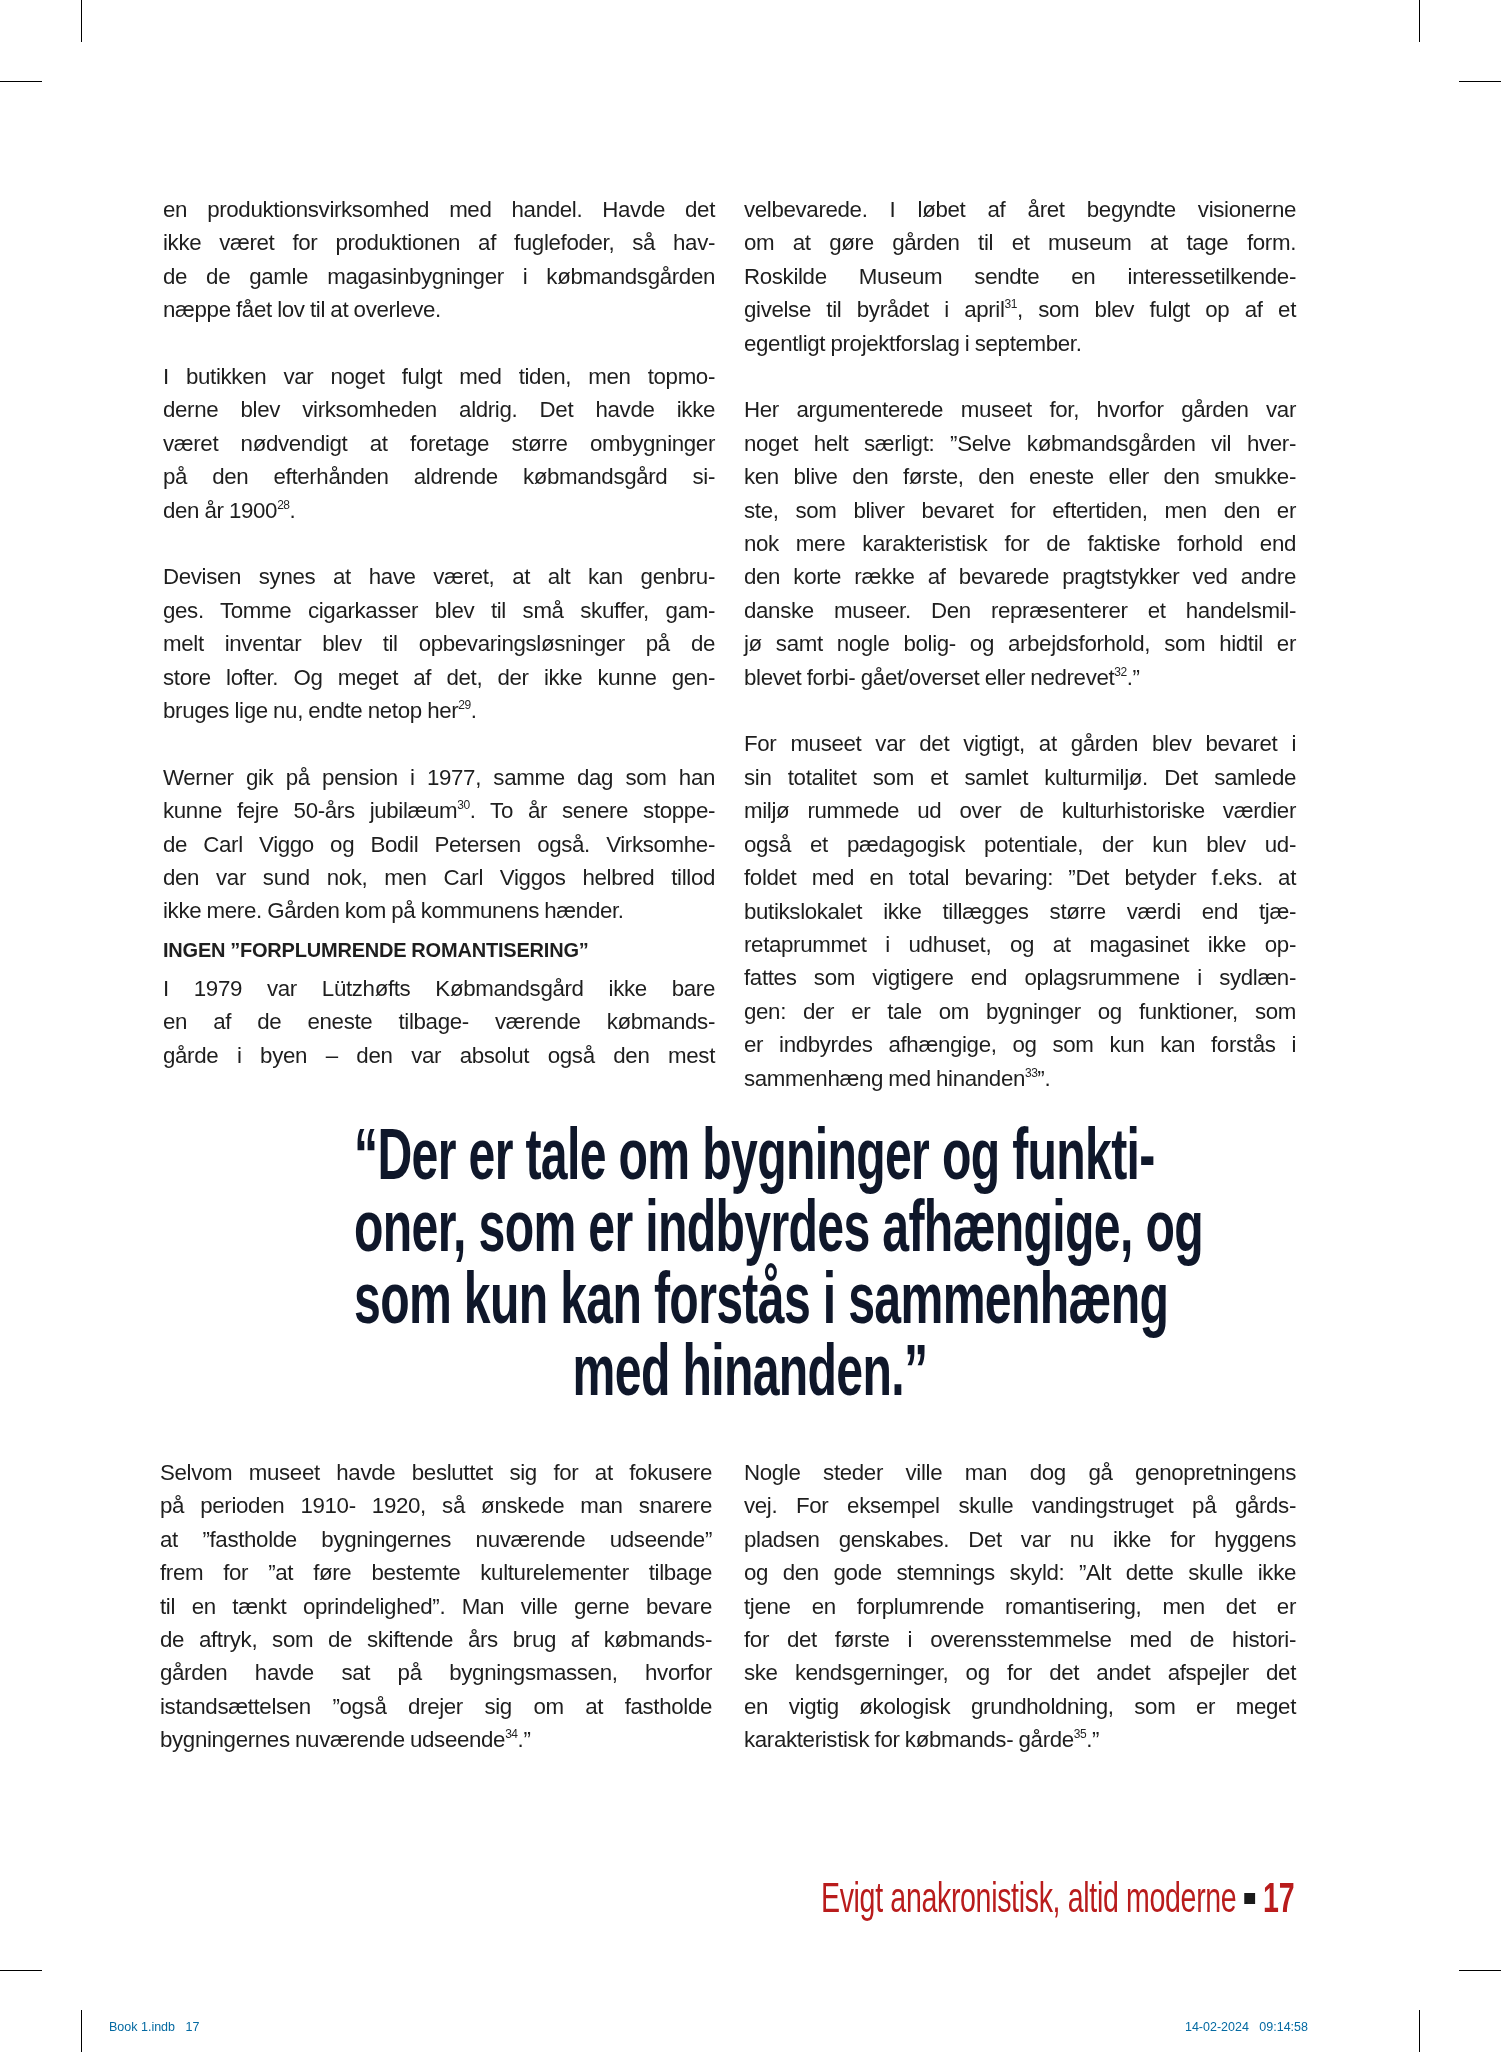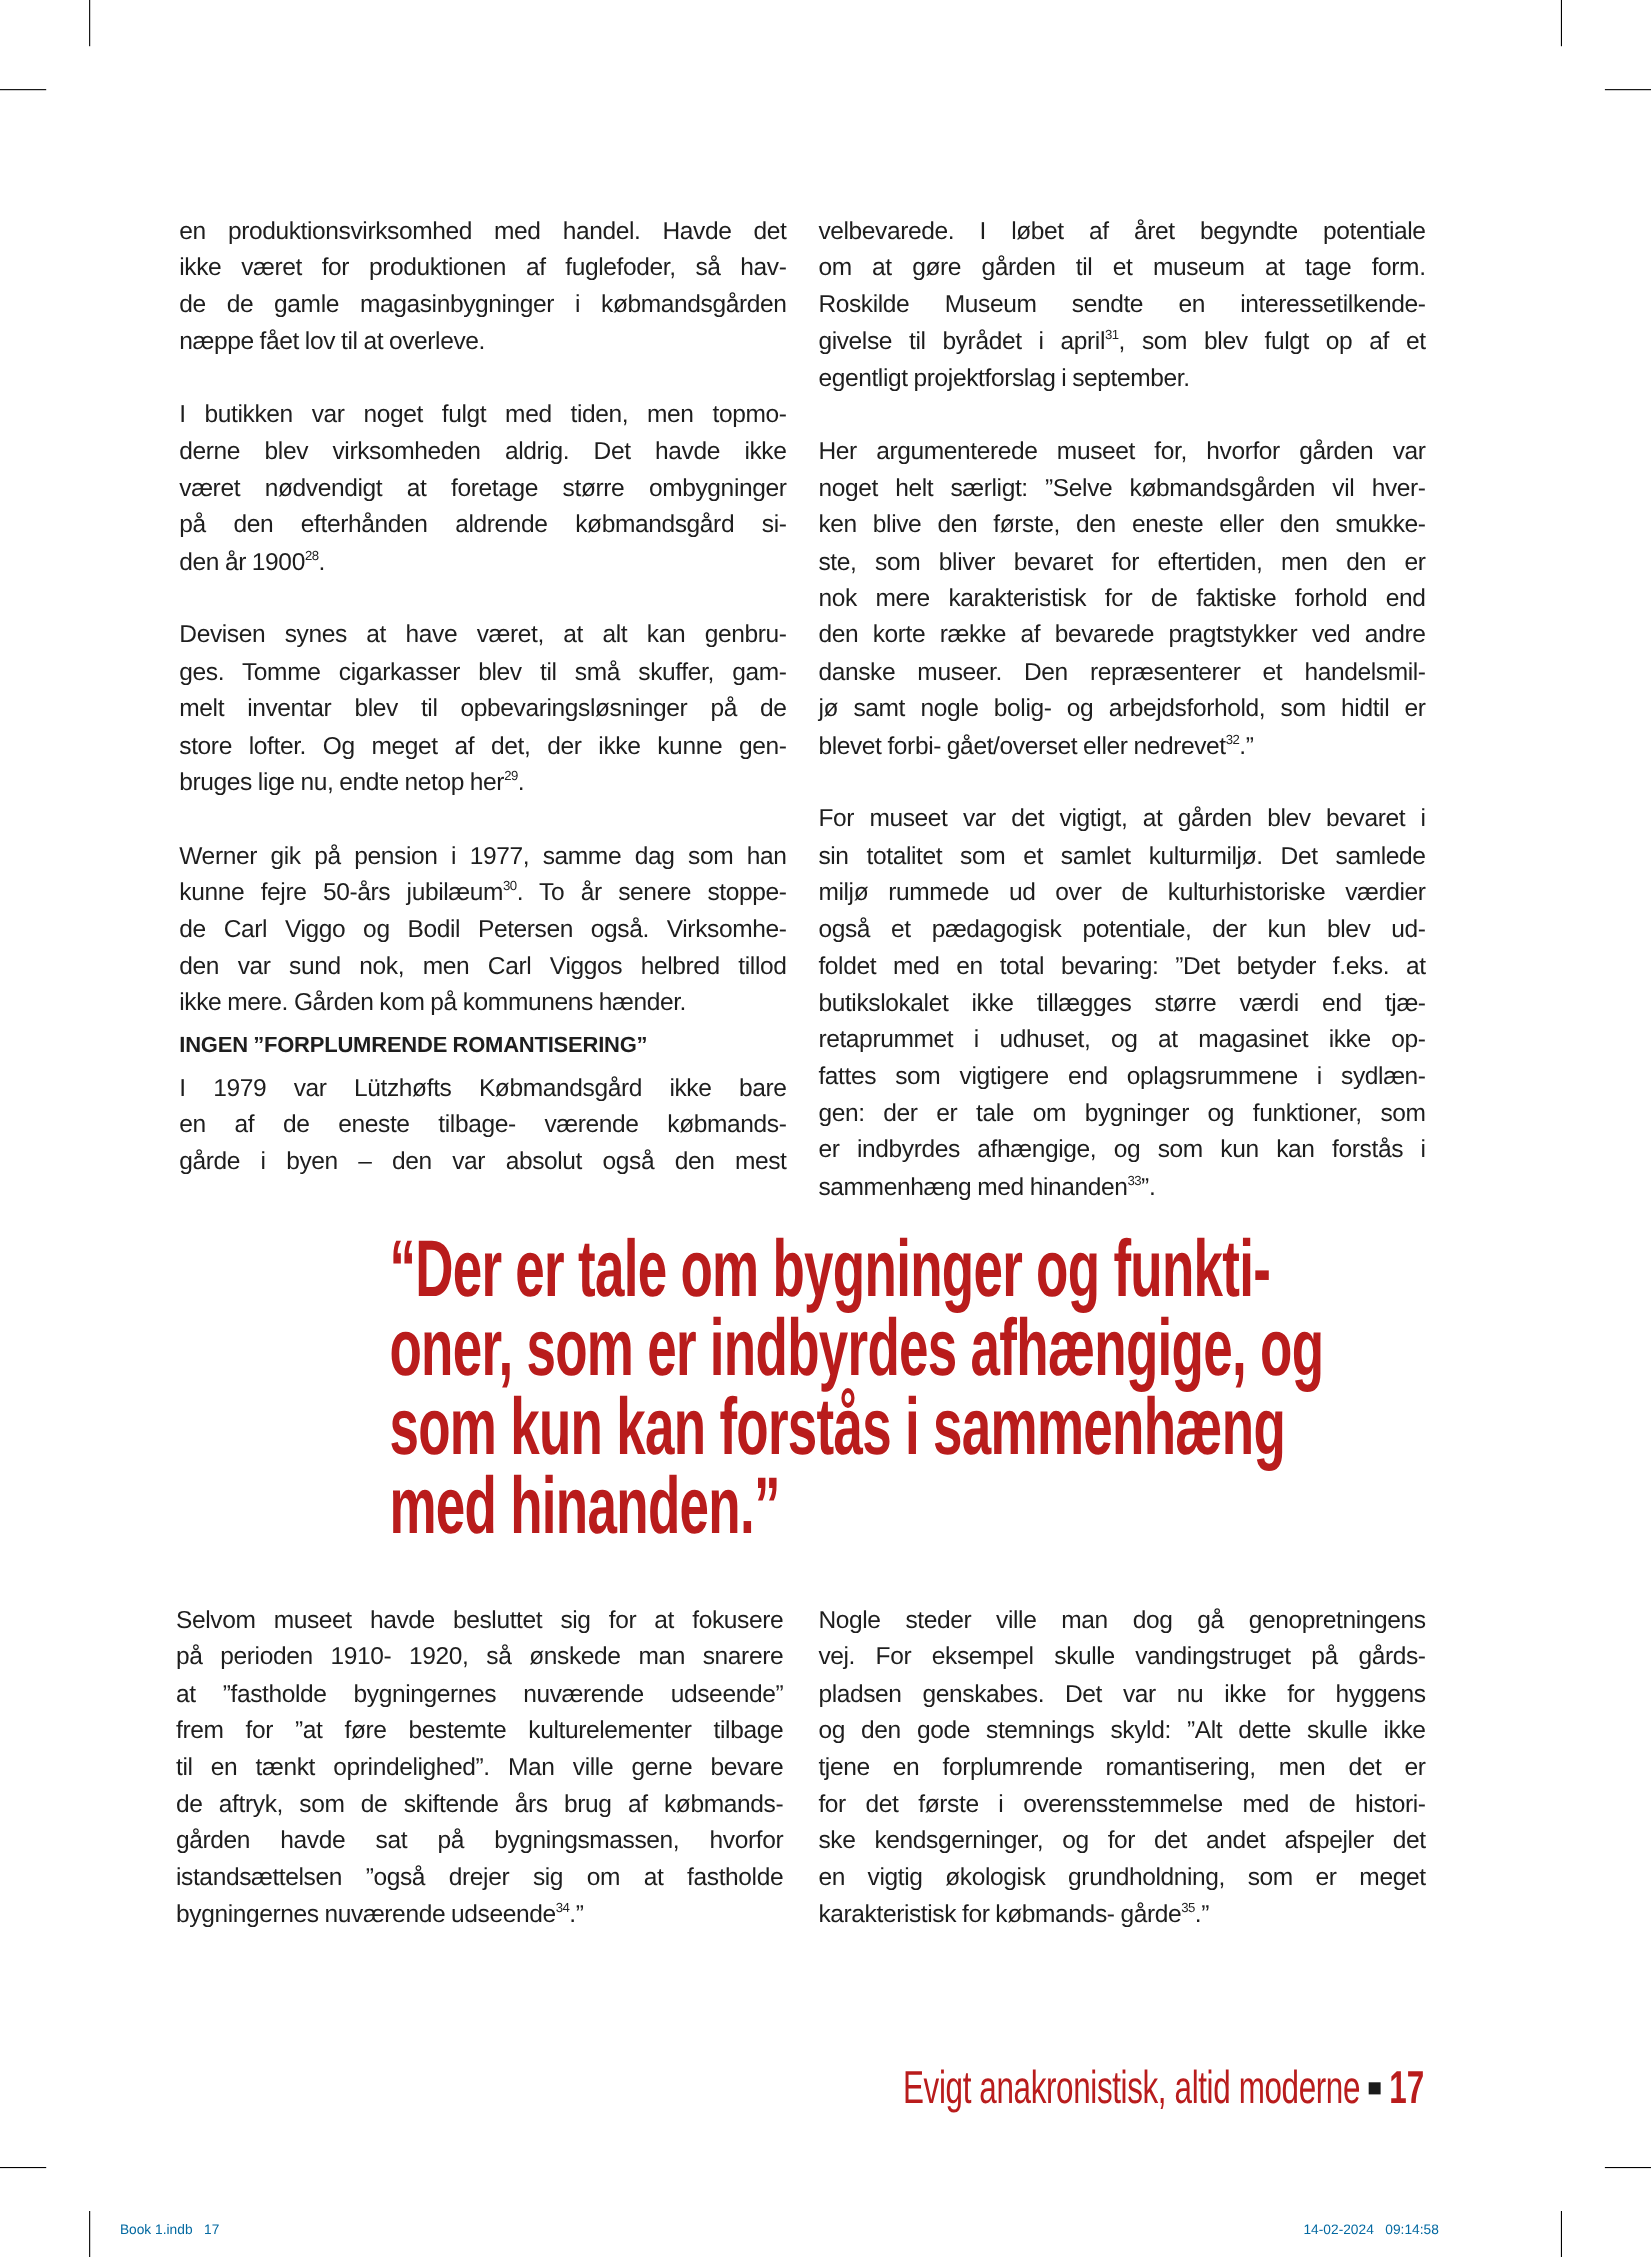--- a/index.html
+++ b/index.html
@@ -57,25 +57,26 @@
       letter-spacing: -0.2px;
       margin: 4px 0 8px 0;
       line-height: 28px;
       white-space: nowrap;
     }
     .pullquote {
       position: absolute;
       left: 150px;
       top: 1118px;
       width: 1200px;
+      text-align: center;
       font-family: "Liberation Sans", "DejaVu Sans", sans-serif;
       font-weight: bold;
       font-size: 73px;
       line-height: 72px;
-      color: #b91c1c;
+      color: #0f172a;
       letter-spacing: -1px;
     }
     .pullquote .pq-line {
       display: block;
       white-space: nowrap;
       transform: scaleX(0.66);
       transform-origin: center;
     }
     .running-footer {
       position: absolute;
@@ -162,21 +163,21 @@
   <span class="subhead">INGEN ”FORPLUMRENDE ROMANTISERING”</span>
   <p class="last">
     <span class="line">I 1979 var Lützhøfts Købmandsgård ikke bare</span>
     <span class="line">en af de eneste tilbage- værende købmands-</span>
     <span class="line">gårde i byen – den var absolut også den mest</span>
   </p>
 </div>
 
 <div class="col" style="left:744px;top:193px;">
   <p>
-    <span class="line">velbevarede. I løbet af året begyndte potentiale</span>
+    <span class="line">velbevarede. I løbet af året begyndte visionerne</span>
     <span class="line">om at gøre gården til et museum at tage form.</span>
     <span class="line">Roskilde Museum sendte en interessetilkende-</span>
     <span class="line"><span>givelse til byrådet i april</span><sup>31</sup><span>, som blev fulgt op af et</span></span>
     <span class="line end">egentligt projektforslag i september.</span>
   </p>
   <p>
     <span class="line">Her argumenterede museet for, hvorfor gården var</span>
     <span class="line">noget helt særligt: ”Selve købmandsgården vil hver-</span>
     <span class="line">ken blive den første, den eneste eller den smukke-</span>
     <span class="line">ste, som bliver bevaret for eftertiden, men den er</span>

